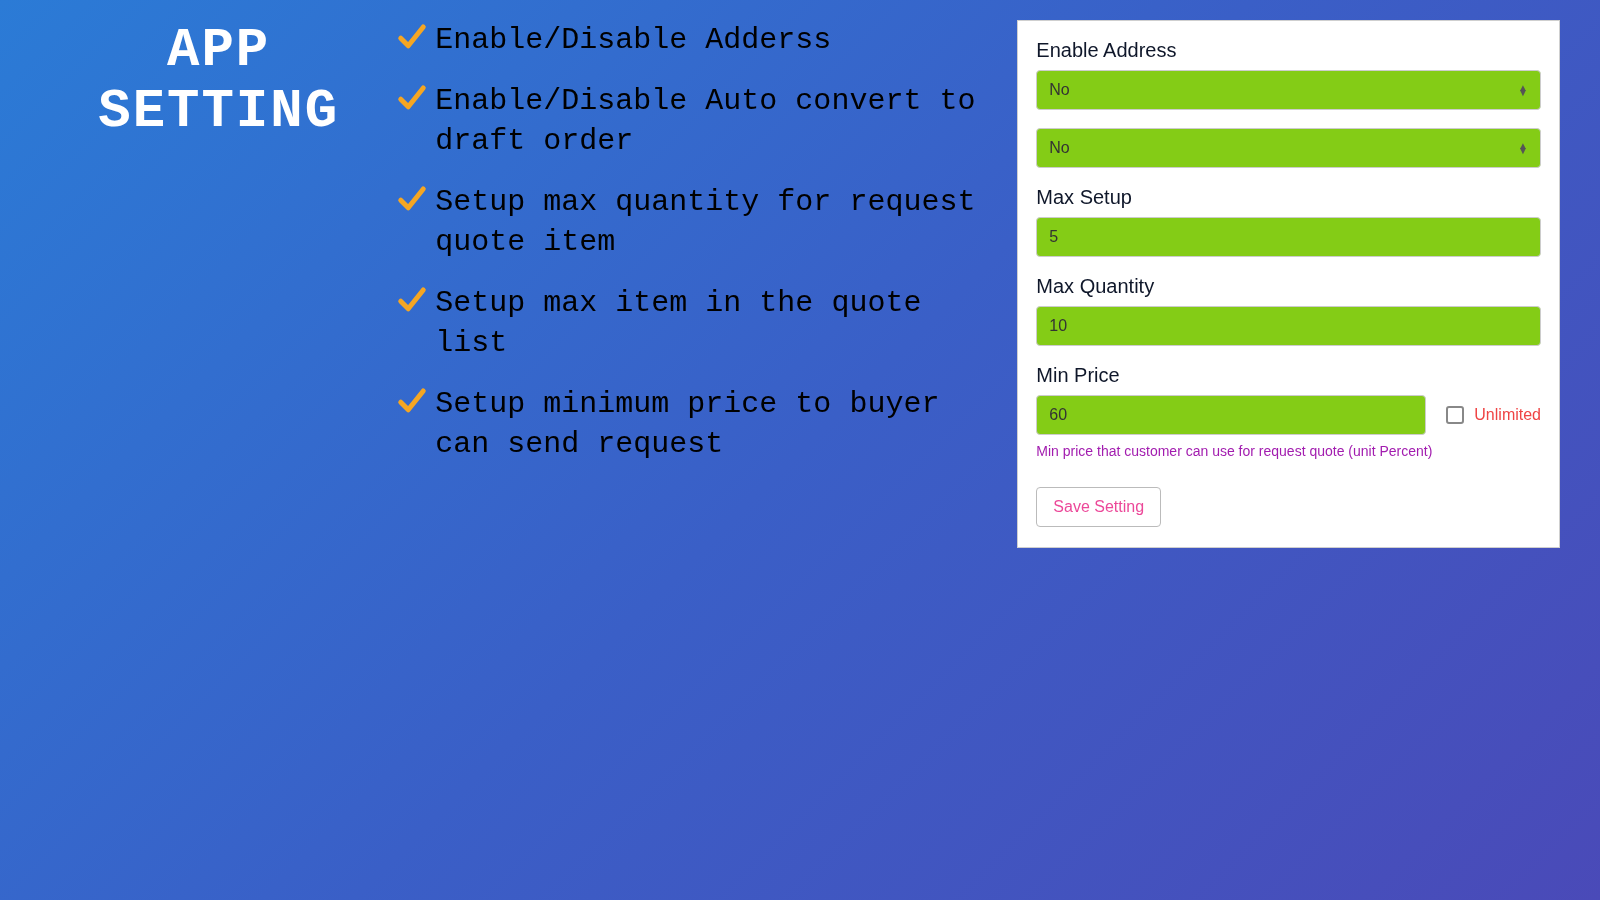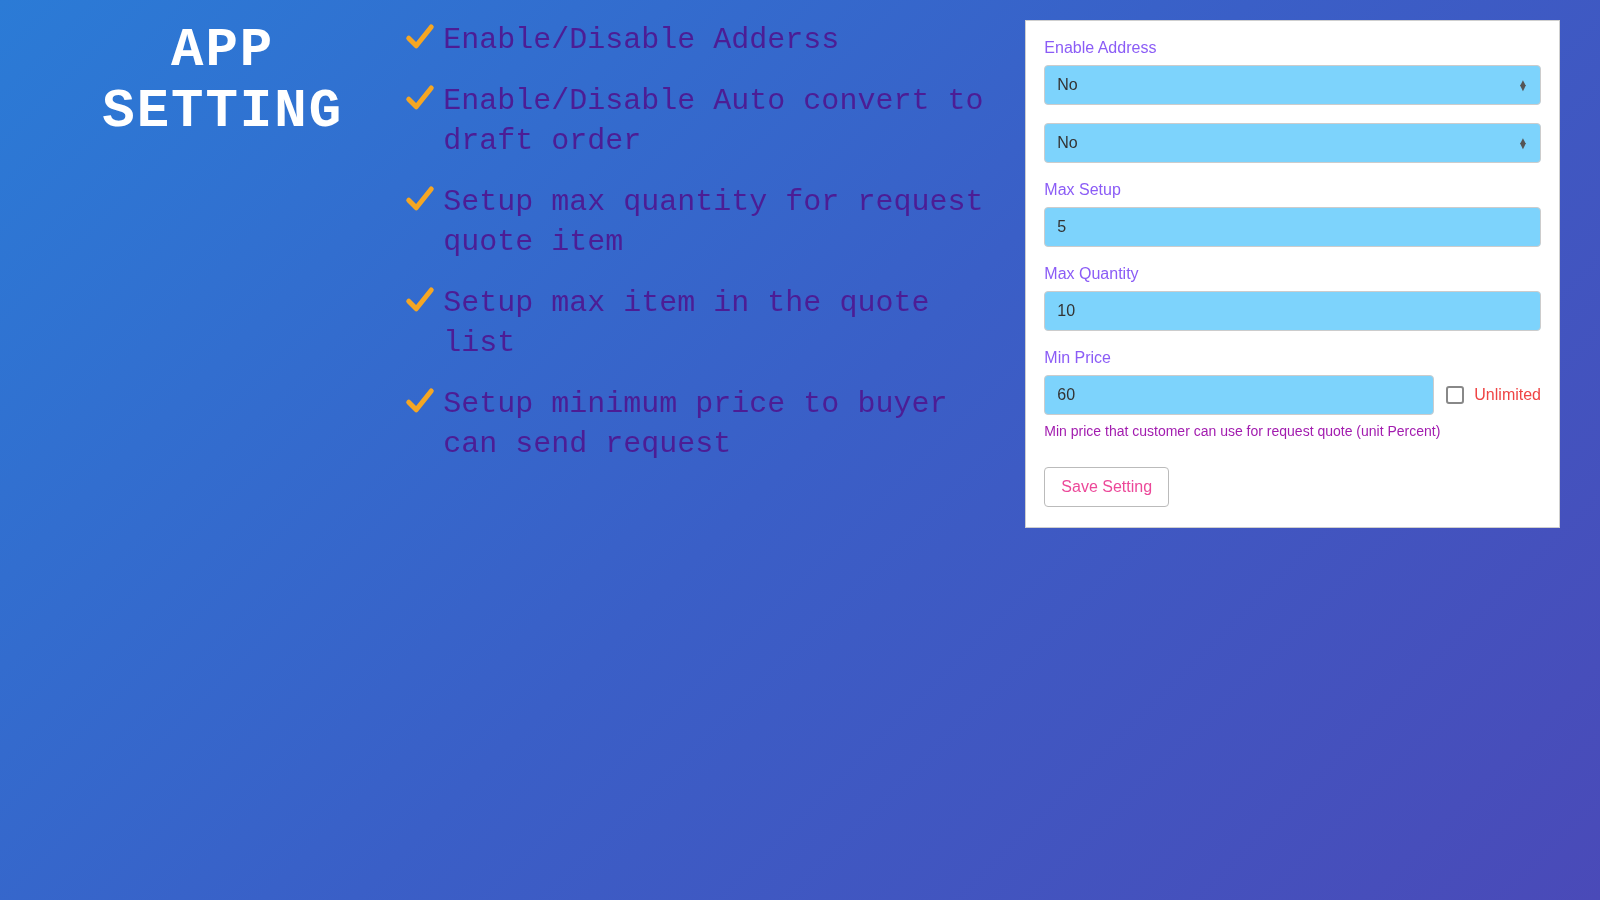--- a/index.html
+++ b/index.html
@@ -44,53 +44,53 @@
     .bullet-item {
       display: flex;
       align-items: flex-start;
       gap: 8px;
     }
     .check-icon {
       flex-shrink: 0;
       margin-top: 2px;
     }
     .bullet-text {
-      color: #4c1d95;
+      color: #000000;
       font-size: 30px;
       font-family: "Courier New", Consolas, monospace;
       line-height: 1.35;
     }
     .right-col {
       flex: 1;
     }
     .form-panel {
       background: #ffffff;
       border: 1px solid #cfcfcf;
       padding: 18px 18px 20px 18px;
       font-family: Arial, Helvetica, sans-serif;
     }
     .form-group {
       margin-bottom: 18px;
     }
     .form-label {
       display: block;
-      color: #8b5cf6;
-      font-size: 16px;
+      color: #0f172a;
+      font-size: 20px;
       margin-bottom: 8px;
       font-family: Arial, Helvetica, sans-serif;
     }
     .form-select, .form-input {
       width: 100%;
       height: 40px;
       border: 1px solid #ccc;
       border-radius: 4px;
       padding: 0 12px;
       font-size: 16px;
       color: #333;
-      background: #7dd3fc;
+      background: #84cc16;
       font-family: Arial, Helvetica, sans-serif;
     }
     .form-select {
       position: relative;
       display: flex;
       align-items: center;
       justify-content: space-between;
       cursor: pointer;
     }
     .select-arrows {
@@ -102,21 +102,21 @@
       font-size: 10px;
       color: #555;
     }
     .form-input {
       display: flex;
       align-items: center;
     }
     .min-price-row {
       display: flex;
       align-items: center;
-      gap: 12px;
+      gap: 20px;
     }
     .min-price-input {
       width: 390px;
     }
     .checkbox-wrap {
       display: flex;
       align-items: center;
       gap: 10px;
     }
     .checkbox {

